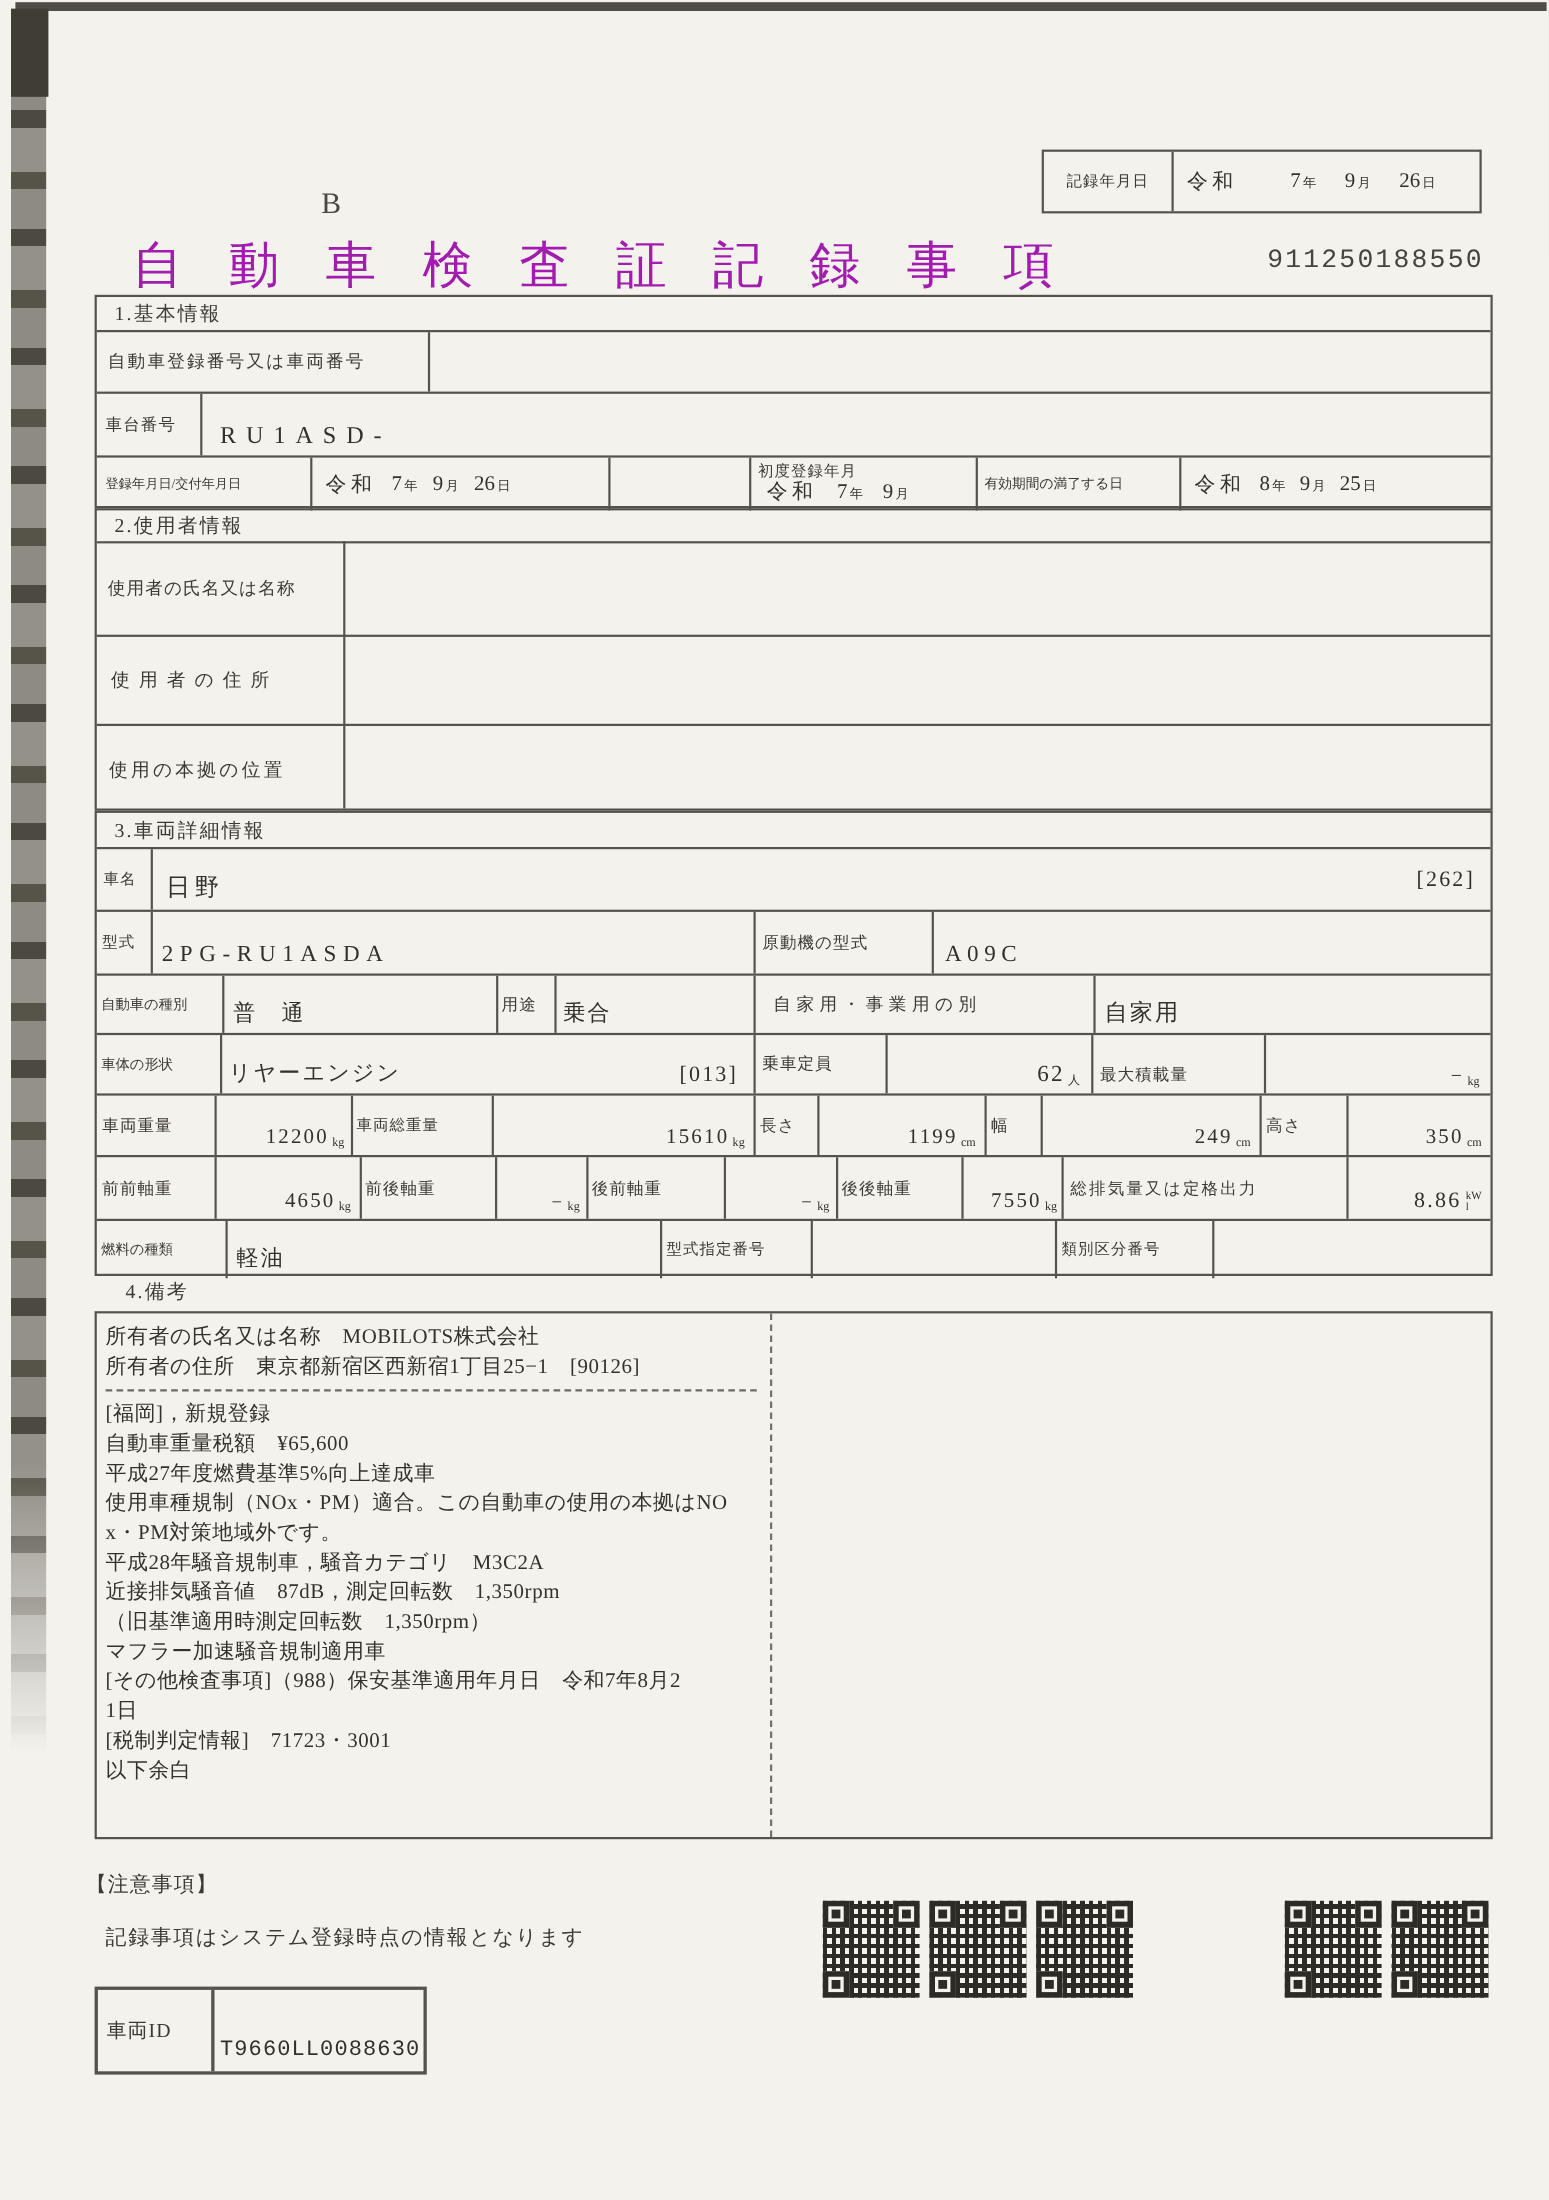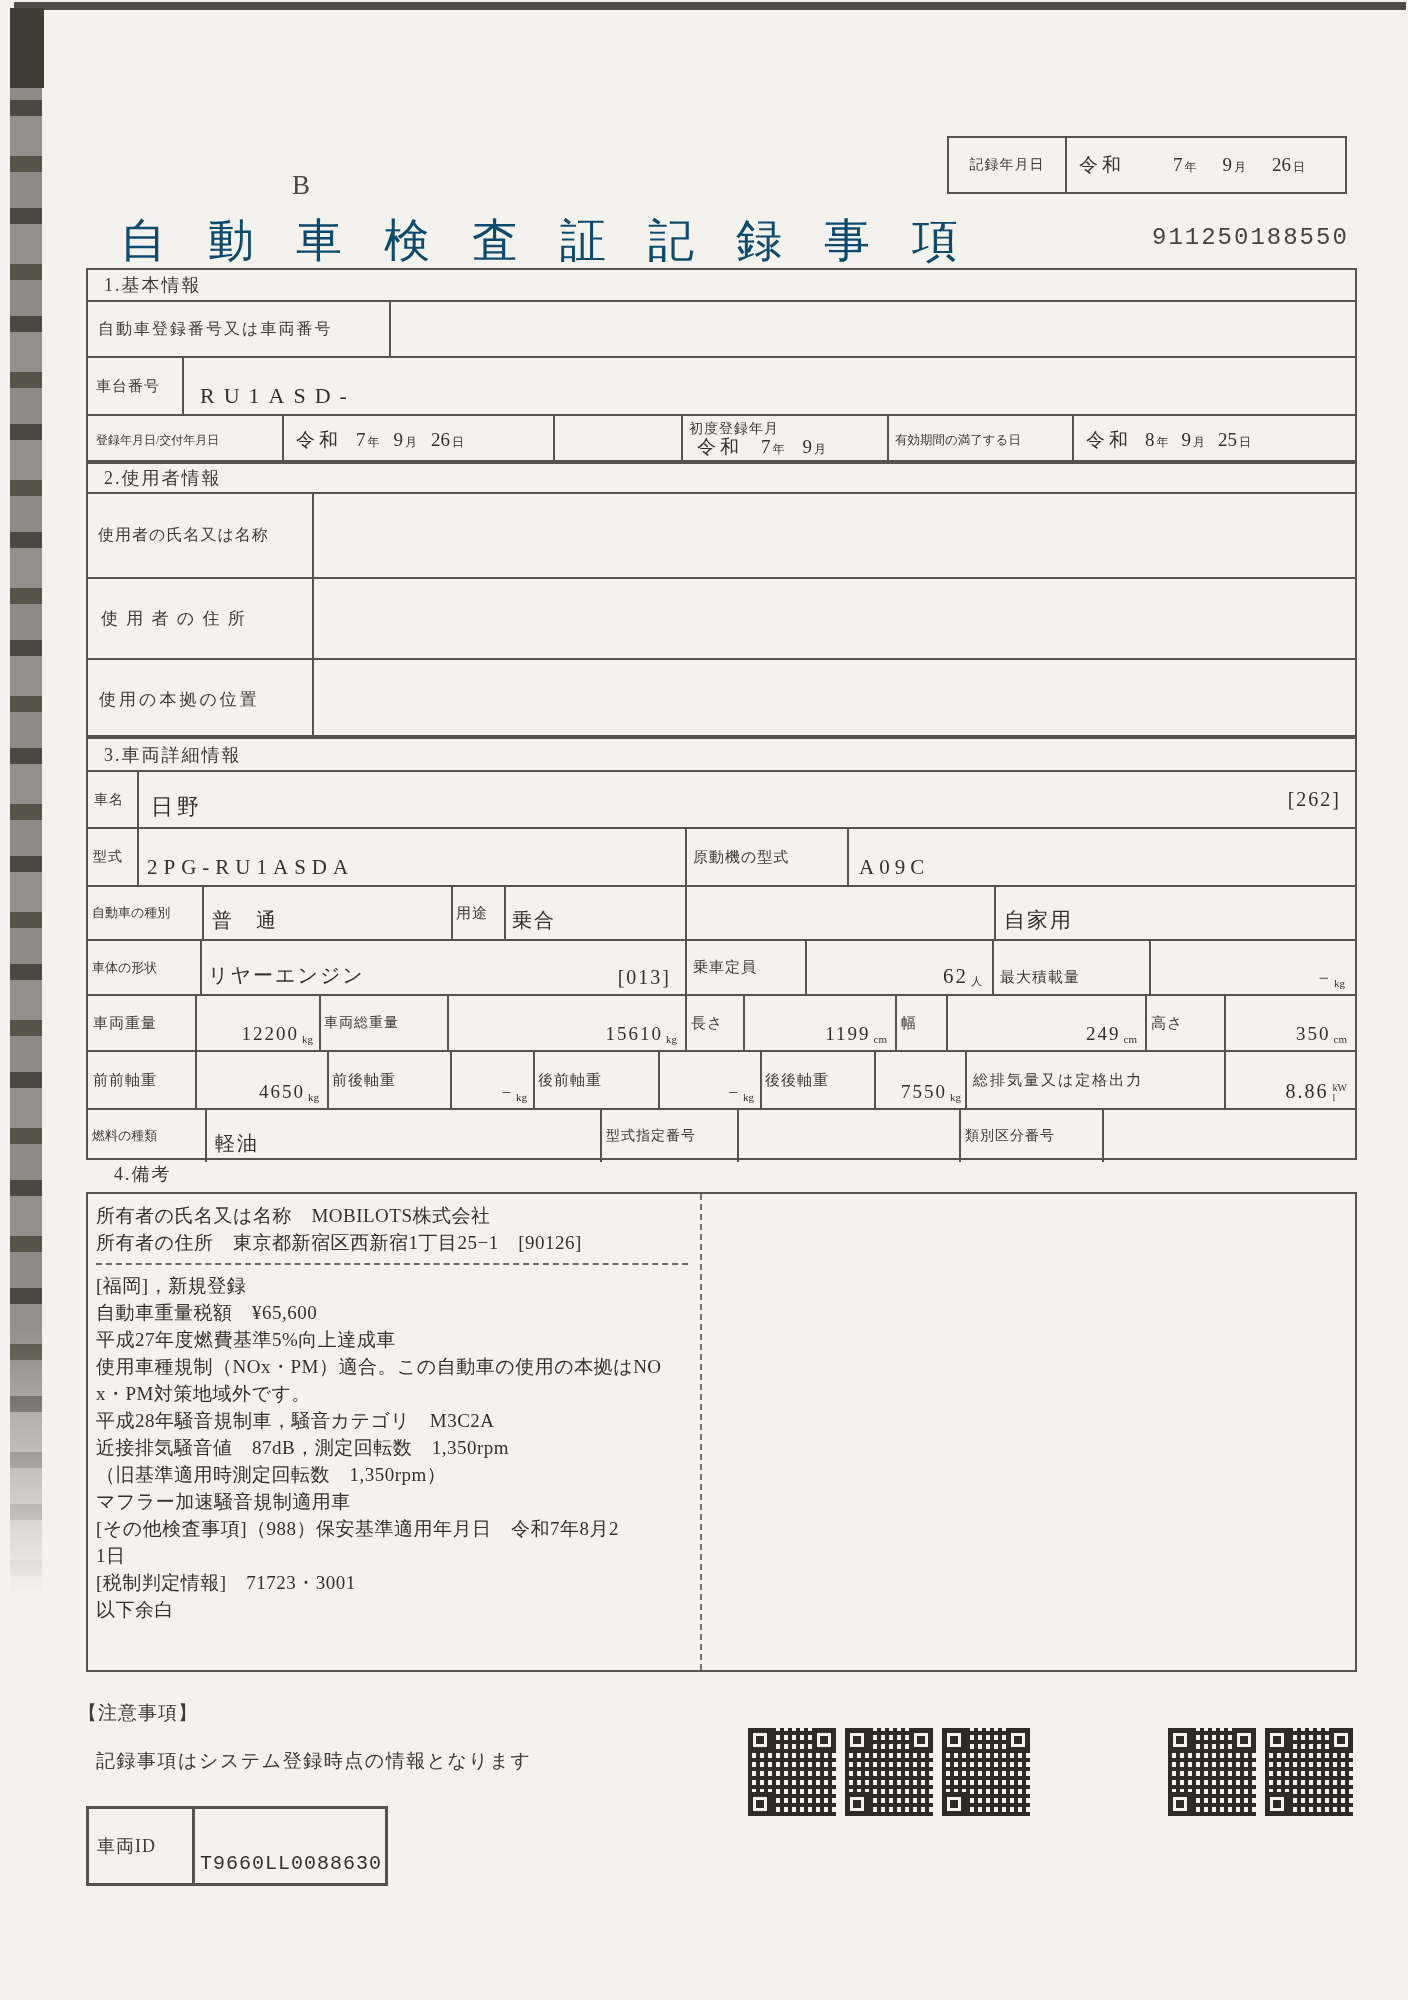--- a/index.html
+++ b/index.html
@@ -62,21 +62,21 @@
           <span class="num">9</span>
           <span class="du">月</span>
         </span>
       <span class="dg">
           <span class="num">26</span>
           <span class="du">日</span>
         </span>
     </div>
   </div>
 
-  <div class="abs" style="left:120px;top:210px;font-size:46px;letter-spacing:42px;color:#0c4a6e;white-space:nowrap;">自動車検査証記録事項</div>
+  <div class="abs" style="left:120px;top:210px;font-size:46px;letter-spacing:42px;color:#a21caf;white-space:nowrap;">自動車検査証記録事項</div>
 
   <div class="abs mono" style="left:1152px;top:224px;font-size:24px;letter-spacing:2px;color:#45443e;">911250188550</div>
 
   <div class="box" style="left:86px;top:268px;width:1271px;height:194px;">
     <div class="row sechead" style="top:0;height:30px;border-top:none;">
       <span>1.基本情報</span>
     </div>
     <div class="row" style="top:30px;height:56px;">
       <div class="vl" style="left:301px;"></div>
       <div class="c" style="left:0;width:301px;padding-left:10px;">
@@ -231,20 +231,23 @@
           <span class="lab slab">自動車の種別</span>
         </div>
       <div class="c cb" style="left:114px;width:249px;padding-left:10px;">
           <span class="val">普　通</span>
         </div>
       <div class="c" style="left:363px;width:53px;padding-left:5px;">
           <span class="lab" style="font-size:15px;">用途</span>
         </div>
       <div class="c cb" style="left:416px;width:181px;padding-left:8px;">
           <span class="val">乗合</span>
+        </div>
+      <div class="c" style="left:597px;width:309px;padding-left:18px;">
+          <span class="lab" style="font-size:16px;letter-spacing:5px;">自家用・事業用の別</span>
         </div>
       <div class="c cb" style="left:906px;right:0;padding-left:10px;">
           <span class="val" style="font-size:21px;">自家用</span>
         </div>
     </div>
 
     <div class="row" style="top:200px;height:55px;">
       <div class="vl" style="left:112px;"></div>
       <div class="vl" style="left:597px;"></div>
       <div class="vl" style="left:717px;"></div>

